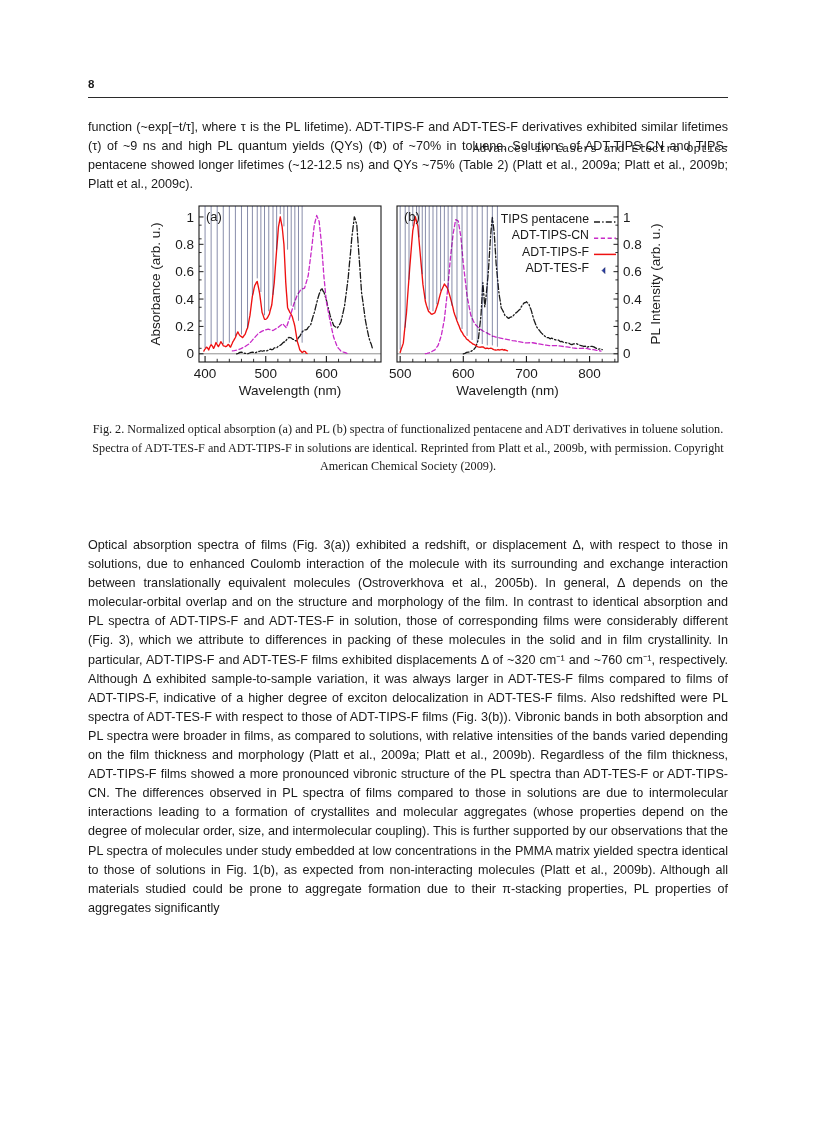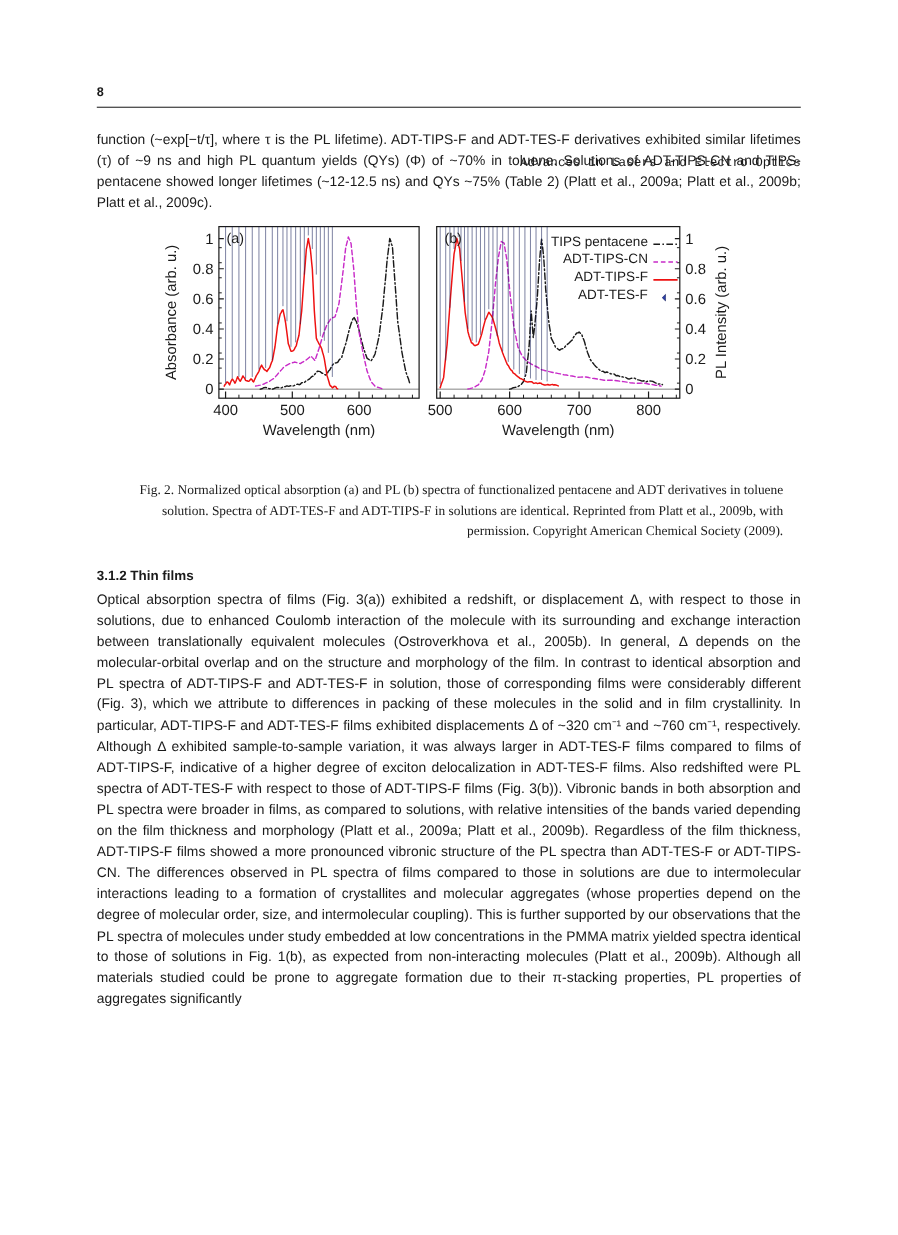--- a/index.html
+++ b/index.html
@@ -29,21 +29,21 @@
   }
 
   
   .col{position:absolute;left:88px;width:640px;}
   p.body{
     margin:0;font-size:12.6px;line-height:19.1px;
     text-align:justify;text-justify:inter-word;
     font-family:Liberation Sans, sans-serif;
   }
   p.caption{
-    margin:16px;font-size:12.2px;line-height:18.6px;text-align:right;
+    margin:0;font-size:12.2px;line-height:18.6px;text-align:center;
     font-family:"Liberation Serif", serif;
   }
   h3.sect{
     margin:0;font-size:12.2px;font-weight:bold;
     font-family:"Liberation Sans", sans-serif;
   }
 
   #para1{top:118px;}
   #figure{top:198px;left:88px;width:640px;height:205px;}
   #caption{top:420px;}
@@ -256,21 +256,18 @@
             <path d="M 517.0 69.60000000000001 L 517.03 72.60000000000001 L 517.0 75.60000000000001 L 514 72.60000000000001 Z" fill="#2b3fa8" stroke="#101a55" stroke-width="0.5"></path>
           </g>
       </svg>
     </div>
   </div>
 
   <div class="col" id="caption">
     <p class="caption">Fig. 2. Normalized optical absorption (a) and PL (b) spectra of functionalized pentacene and ADT derivatives in toluene solution. Spectra of ADT-TES-F and ADT-TIPS-F in solutions are identical. Reprinted from Platt et al., 2009b, with permission. Copyright American Chemical Society (2009).</p>
   </div>
 
-  <div class="col" id="sect312">
-    <h3 class="sect">3.1.2 Thin films</h3>
-  </div>
 
   <div class="col" id="para2">
     <p class="body">Optical absorption spectra of films (Fig. 3(a)) exhibited a redshift, or displacement Δ, with respect to those in solutions, due to enhanced Coulomb interaction of the molecule with its surrounding and exchange interaction between translationally equivalent molecules (Ostroverkhova et al., 2005b). In general, Δ depends on the molecular-orbital overlap and on the structure and morphology of the film. In contrast to identical absorption and PL spectra of ADT-TIPS-F and ADT-TES-F in solution, those of corresponding films were considerably different (Fig. 3), which we attribute to differences in packing of these molecules in the solid and in film crystallinity. In particular, ADT-TIPS-F and ADT-TES-F films exhibited displacements Δ of ~320 cm⁻¹ and ~760 cm⁻¹, respectively. Although Δ exhibited sample-to-sample variation, it was always larger in ADT-TES-F films compared to films of ADT-TIPS-F, indicative of a higher degree of exciton delocalization in ADT-TES-F films. Also redshifted were PL spectra of ADT-TES-F with respect to those of ADT-TIPS-F films (Fig. 3(b)). Vibronic bands in both absorption and PL spectra were broader in films, as compared to solutions, with relative intensities of the bands varied depending on the film thickness and morphology (Platt et al., 2009a; Platt et al., 2009b). Regardless of the film thickness, ADT-TIPS-F films showed a more pronounced vibronic structure of the PL spectra than ADT-TES-F or ADT-TIPS-CN. The differences observed in PL spectra of films compared to those in solutions are due to intermolecular interactions leading to a formation of crystallites and molecular aggregates (whose properties depend on the degree of molecular order, size, and intermolecular coupling). This is further supported by our observations that the PL spectra of molecules under study embedded at low concentrations in the PMMA matrix yielded spectra identical to those of solutions in Fig. 1(b), as expected from non-interacting molecules (Platt et al., 2009b). Although all materials studied could be prone to aggregate formation due to their π-stacking properties, PL properties of aggregates significantly</p>
   </div>
 
 </div>
 
 </body></html>

